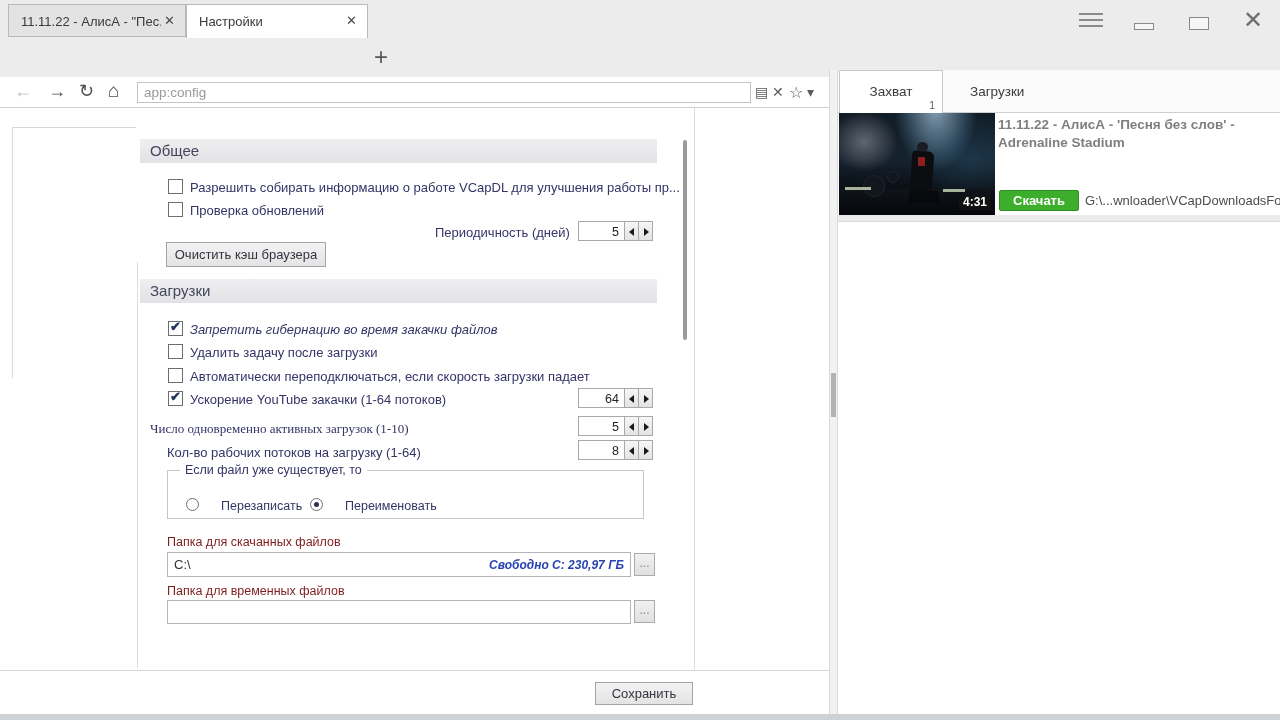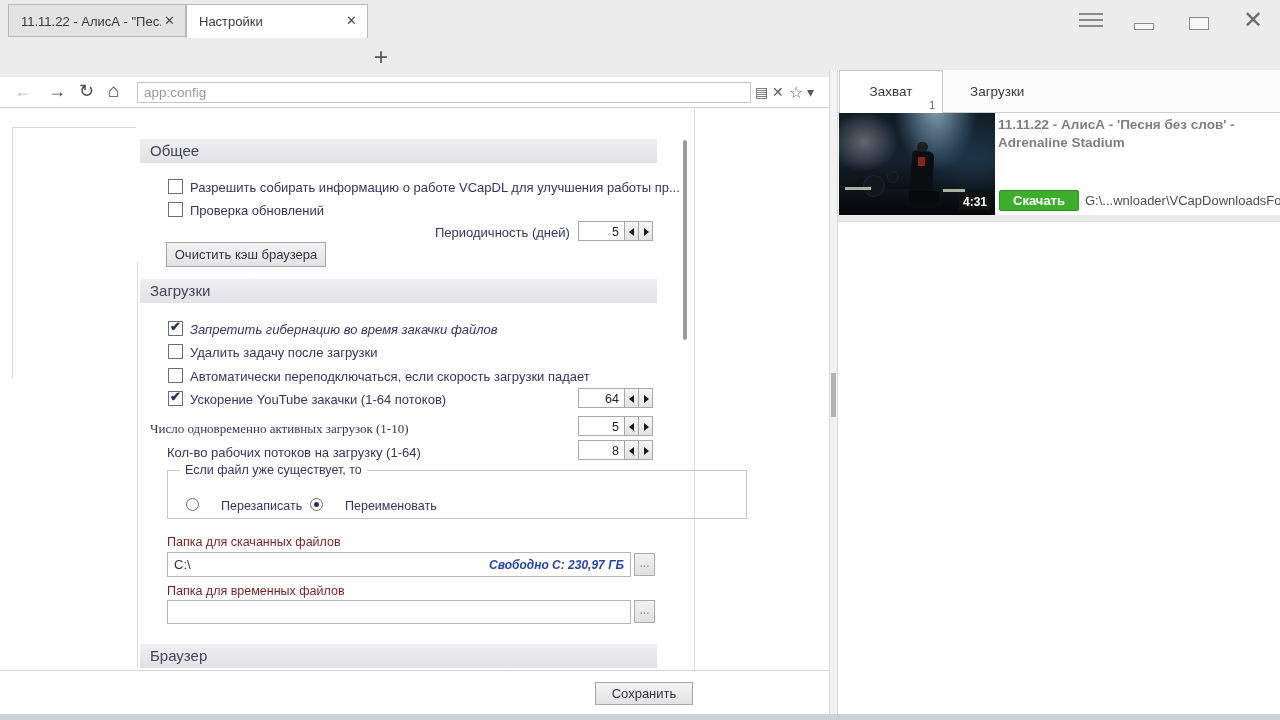--- a/index.html
+++ b/index.html
@@ -52,21 +52,21 @@
   .tri-l, .tri-r { position:absolute; top:6px; width:0; height:0; border-top:4px solid transparent; border-bottom:4px solid transparent; }
   .tri-l { left:4px; border-right:5px solid #1a1a1a; }
   .tri-r { left:5px; border-left:5px solid #1a1a1a; }
 
   .btn { position:absolute; background:linear-gradient(#f3f3f3,#e3e3e3); border:1px solid #a5a5a5; font-size:13px; color:#33333f; text-align:center; }
   .fieldlabel { position:absolute; font-size:12.5px; color:#7f1d1d; }
   .txtfield { position:absolute; border:1px solid #b5b5b5; background:#fff; font-size:13px; color:#333; display:flex; align-items:center; padding:0 6px; }
   .free { margin-left:auto; font-size:12px; color:#2743b4; font-style:italic; font-weight:bold; }
   .dots { position:absolute; width:21px; height:23px; background:linear-gradient(#f1f1f1,#e0e0e0); border:1px solid #ababab; color:#8a8a8a; font-size:12px; text-align:center; line-height:18px; }
 
-  .groupbox { left:167px; top:470px; width:580px; height:49px; border:1px solid #c6c6c6; position:absolute; }
+  .groupbox { left:167px; top:470px; width:477px; height:49px; border:1px solid #c6c6c6; position:absolute; }
   .legend { position:absolute; left:12px; top:-8px; background:#fff; padding:0 5px; font-size:12.5px; color:#343467; white-space:nowrap; }
   .radio { position:absolute; width:13px; height:13px; border:1px solid #6e6e6e; border-radius:50%; background:#fff; }
   .radio .dot { position:absolute; left:3px; top:3px; width:5px; height:5px; border-radius:50%; background:#2f2f55; }
   .radiolabel { position:absolute; font-size:12.5px; color:#343467; white-space:nowrap;margin-left:16px; }
 
   .hdivider { left:0px; top:670px; width:829px; height:1px; background:#d6d6d6; }
   .savebtn { left:595px; top:682px; width:98px; height:23px; line-height:21px; }
 
   
   .midstrip { left:829px; top:70px; width:9px; height:650px; background:#f2f2f2; border-left:1px solid #dadada; border-right:1px solid #dadada; }
@@ -237,21 +237,20 @@
     <span class="free">Свободно C: 230,97 ГБ</span>
   </div>
   <div class="dots" style="left:634px; top:553px;">...</div>
 
   <div class="fieldlabel" style="left:167px; top:584px;">Папка для временных файлов</div>
   <div class="txtfield" style="left:167px; top:600px; width:464px; height:24px;">
     <span></span>
   </div>
   <div class="dots" style="left:634px; top:600px;">...</div>
 
-  <div class="abs secbar" style="top:644px;">Браузер</div>
 
   <div class="abs hdivider"></div>
   <div class="btn savebtn">Сохранить</div>
 
   <div class="abs midstrip"></div>
   <div class="abs midthumb"></div>
 
   <div class="abs rpanel">
     <div class="rtabs"></div>
     <div class="rtab-active">

